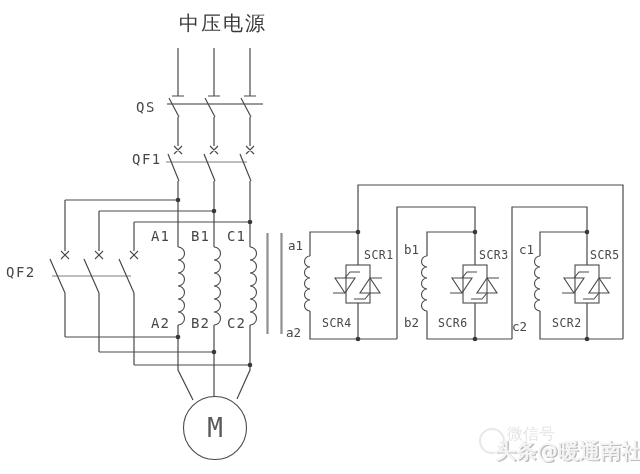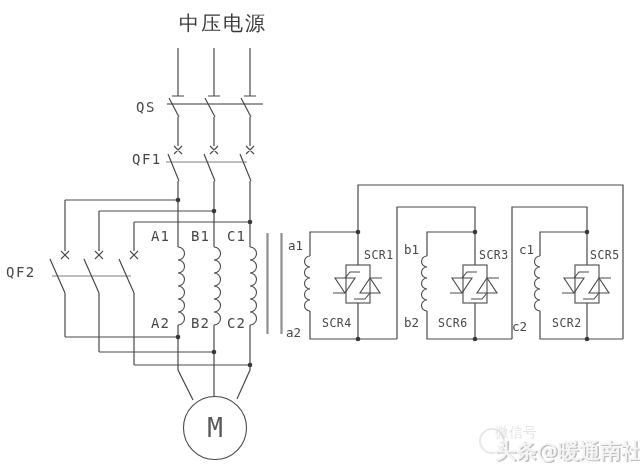--- a/index.html
+++ b/index.html
@@ -17,21 +17,21 @@
   .wire2{stroke:#4a4a4a;stroke-width:1.1;fill:none;}
   .linkage{stroke:#9a9a9a;stroke-width:2;fill:none;}
   .linkage-thin{stroke:#7d7d7d;stroke-width:1;fill:none;}
   .corebar{stroke:#8f8f8f;stroke-width:2.2;fill:none;}
   .dot{fill:#383838;stroke:none;}
   .sym{stroke:#4a4a4a;stroke-width:1.1;fill:none;}
   .watermark{position:absolute;left:479px;top:420px;width:161px;height:50px;pointer-events:none;}
   .wm-main{position:absolute;left:16px;top:17px;font-size:21px;font-weight:bold;white-space:nowrap;
            color:#f4f4f4;text-shadow:1.4px 1.4px 0 #bdbdbd, -0.5px -0.5px 0 #ffffff;
            font-family:"DejaVu Sans",sans-serif;letter-spacing:0px;}
-  .wm-ghost{position:absolute;left:16px;top:4px;font-size:14px;color:rgba(185,185,185,0.38);
+  .wm-ghost{position:absolute;left:28px;top:4px;font-size:16px;color:rgba(185,185,185,0.38);
             font-family:"DejaVu Sans",sans-serif;white-space:nowrap;}
   .wm-circle{position:absolute;left:0px;top:8px;width:22px;height:22px;border-radius:50%;
              border:2px solid rgba(205,205,205,0.45);}
 </style>
 </head>
 <body>
 
 <div class="page">
 <svg width="640" height="474" viewBox="0 0 640 474">
 

